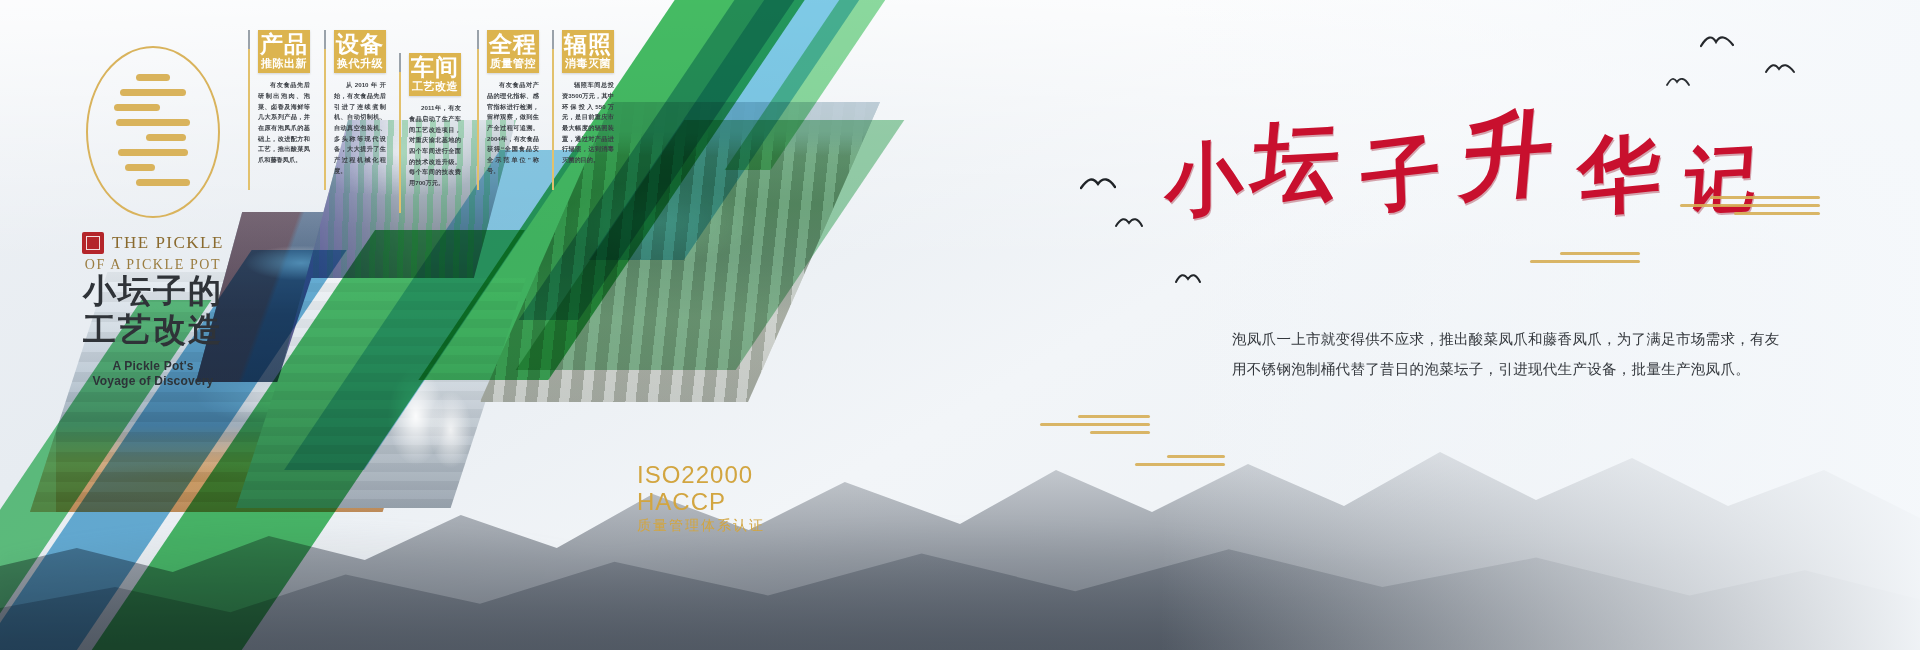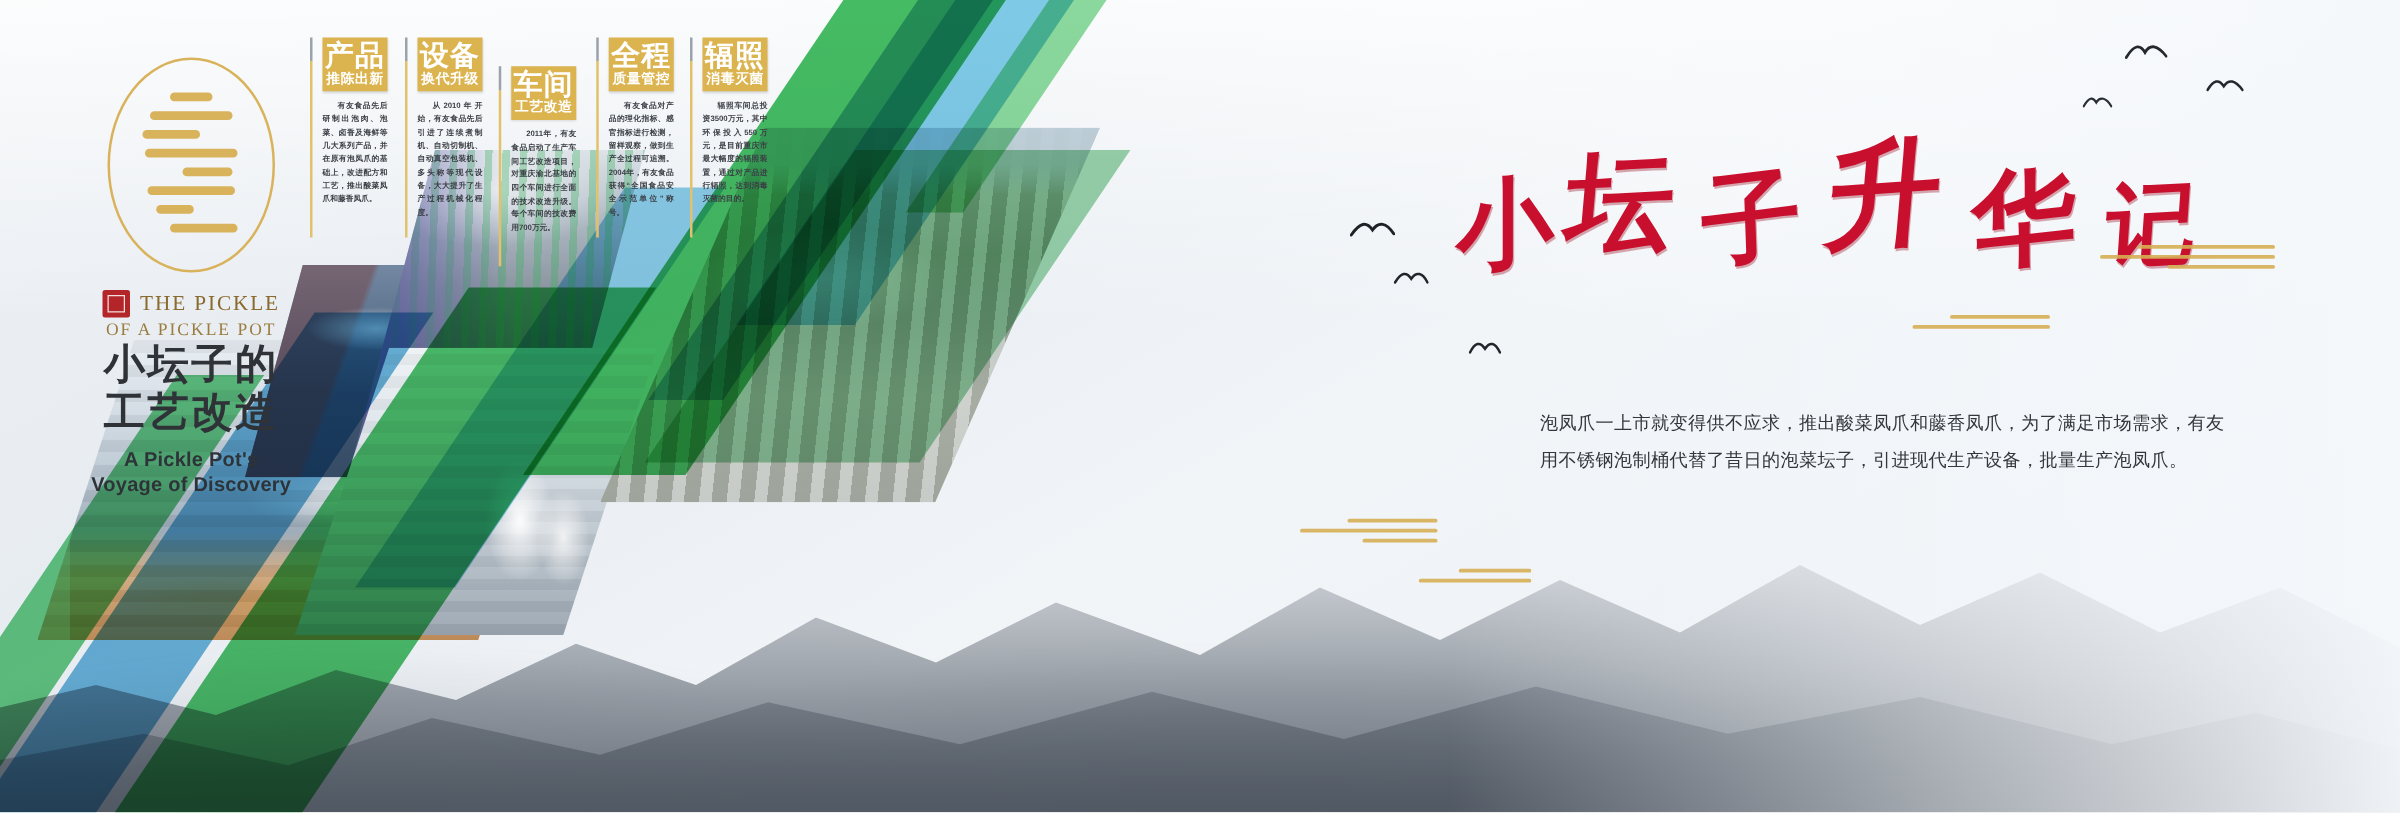--- a/index.html
+++ b/index.html
@@ -166,21 +166,21 @@
   .stamp::after{content:"";position:absolute;left:4px;top:4px;right:4px;bottom:4px;
     border:1.5px solid #f3dede;}
   #legend-en{font-family:"Liberation Serif","DejaVu Serif",serif;color:#8a6a2e;
     font-size:17px;letter-spacing:1.5px;}
   #legend-sub{font-family:"Liberation Serif","DejaVu Serif",serif;color:#9a7c3f;
     font-size:14px;letter-spacing:1.6px;margin-top:3px;}
 
   #brand-cn{margin-top:0;color:#2f3338;line-height:1.12;}
   #brand-cn .l1{font-size:33px;letter-spacing:2px;font-weight:700;}
   #brand-cn .l2{font-size:33px;letter-spacing:2px;font-weight:700;margin-top:2px;}
-  #brand-en{margin-top:10px;color:#2d3338;font-size:16px;line-height:1.25;font-weight:600;letter-spacing:.2px;}
+  #brand-en{margin-top:10px;color:#2d3338;font-size:12px;line-height:1.25;font-weight:600;letter-spacing:.2px;}
 
   
   .col{position:absolute;top:30px;width:52px;}
   .col .rail{position:absolute;left:-10px;top:0;width:2px;height:160px;
     background:linear-gradient(180deg,#9aa2aa 0 12%,#e2c16d 12% 100%);}
   .col .hd{background:#dcb44f;color:#fff;padding:2px 2px 3px;text-align:center;
     box-shadow:0 1px 2px rgba(0,0,0,.15);}
   .col .hd .t1{font-size:23px;font-weight:700;line-height:1.05;letter-spacing:1px;}
   .col .hd .t2{font-size:11px;font-weight:700;line-height:1.3;letter-spacing:.5px;}
   .col .body{margin-top:7px;font-size:6.2px;line-height:1.72;color:#3b3f45;
@@ -342,20 +342,25 @@
 
   <div class="col" id="col5">
     <span class="rail"></span>
     <div class="hd">
       <div class="t1">辐照</div>
       <div class="t2">消毒灭菌</div>
     </div>
     <div class="body">辐照车间总投资3500万元，其中环保投入550万元，是目前重庆市最大幅度的辐照装置，通过对产品进行辐照，达到消毒灭菌的目的。</div>
   </div>
 
+  <div id="iso">
+    <div class="a">ISO22000</div>
+    <div class="b">HACCP</div>
+    <div class="c">质量管理体系认证</div>
+  </div>
 
   <div id="headline">
     <span class="ch c0">小</span>
     <span class="ch c1">坛</span>
     <span class="ch c2">子</span>
     <span class="ch c3">升</span>
     <span class="ch c4">华</span>
     <span class="ch c5">记</span>
   </div>
 

